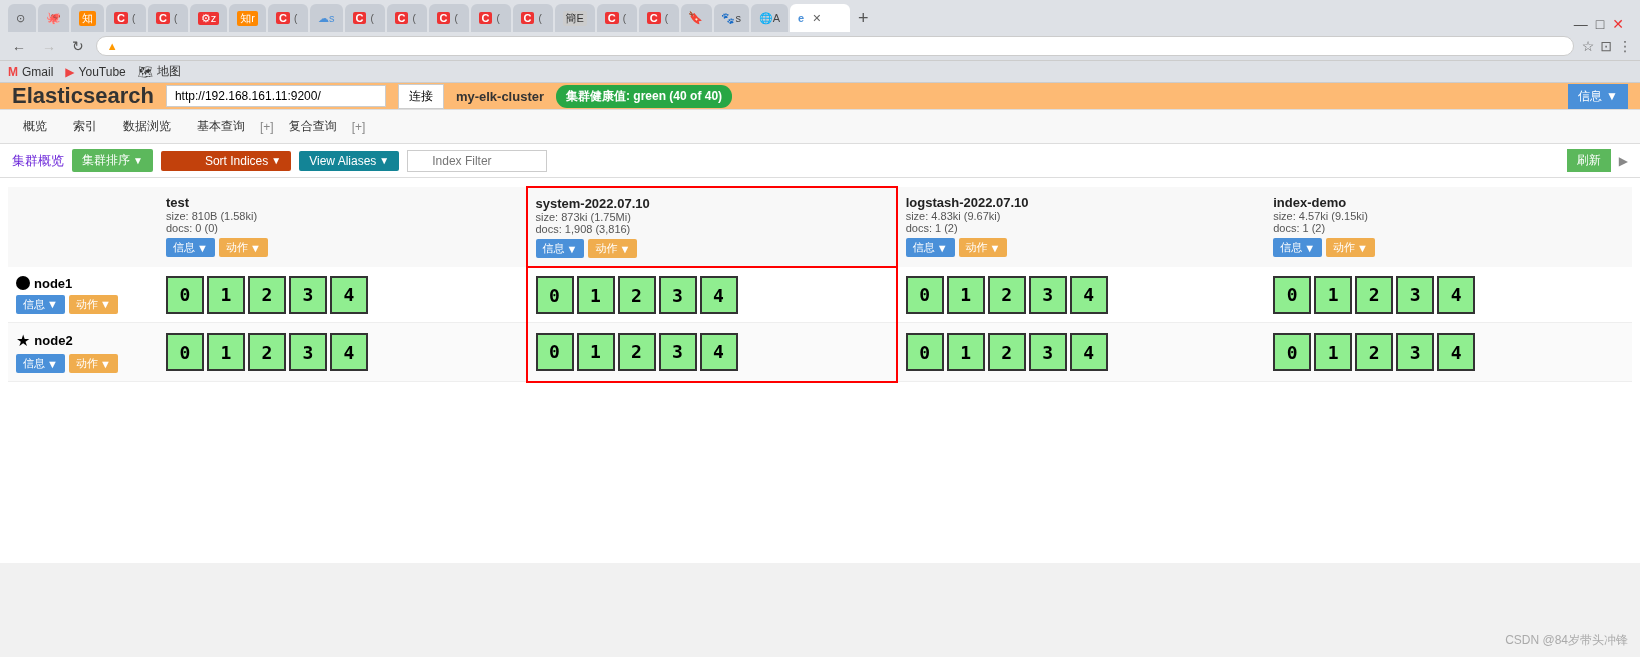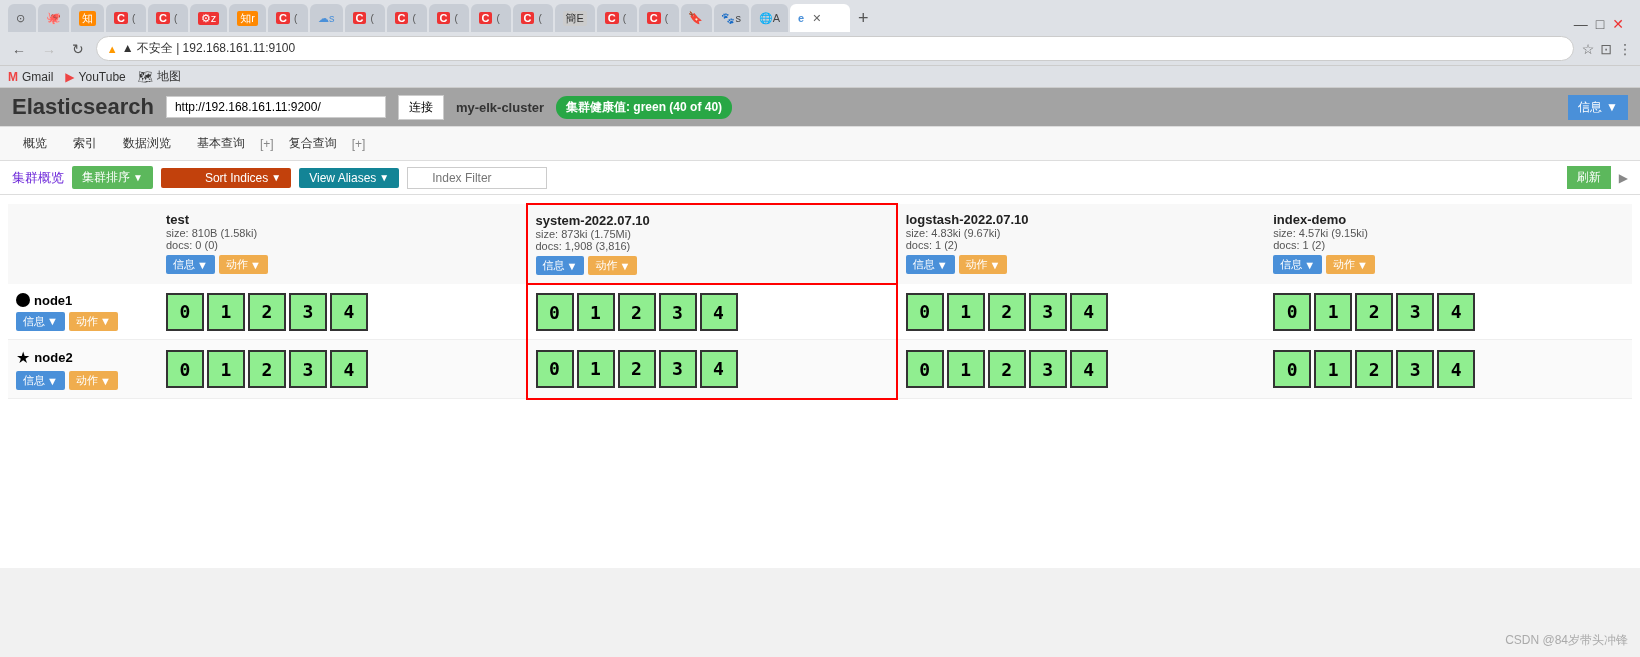--- a/index.html
+++ b/index.html
@@ -23,21 +23,21 @@
     .address-lock { color: #f90; font-size: 11px; }
     .address-icons { display: flex; gap: 6px; align-items: center; }
     .addr-icon { font-size: 14px; color: #666; cursor: pointer; }
 
     .bookmarks-bar { display: flex; align-items: center; padding: 2px 8px; gap: 12px; background: #dee1e6; border-top: 1px solid #ccc; font-size: 12px; }
     .bookmark-item { display: flex; align-items: center; gap: 4px; cursor: pointer; color: #333; }
 
     
     .app-container { background: white; min-height: 480px; }
 
-    .app-header { display: flex; align-items: center; padding: 6px 12px; gap: 12px; border-bottom: 1px solid #ddd; background: #a3a3a3; }
+    .app-header { display: flex; align-items: center; padding: 0 12px; gap: 12px; border-bottom: 1px solid #ddd; background: #fdba74; }
     .app-title { font-size: 22px; font-weight: bold; color: #333; }
     .url-input { border: 1px solid #ccc; padding: 3px 8px; font-size: 12px; width: 220px; }
     .connect-btn { background: white; border: 1px solid #ccc; padding: 3px 10px; font-size: 12px; cursor: pointer; }
     .cluster-name { font-size: 13px; font-weight: bold; color: #333; }
     .health-badge { background: #28a745; color: white; padding: 3px 10px; font-size: 12px; font-weight: bold; border-radius: 11px; }
     .info-btn { margin-left: auto; background: #4a90d9; color: white; border: none; padding: 4px 10px; font-size: 12px; cursor: pointer; display: flex; align-items: center; gap: 4px; }
 
     .nav-tabs { display: flex; align-items: center; padding: 4px 12px; gap: 4px; border-bottom: 1px solid #ddd; background: #f8f8f8; }
     .nav-tab { padding: 3px 10px; font-size: 12px; cursor: pointer; color: #333; border: 1px solid transparent; }
     .nav-bracket { color: #888; font-size: 12px; }
@@ -171,21 +171,20 @@
       <span style="cursor:pointer;font-size:14px;color:#e33;">✕</span>
     </div>
   </div>
 
   <div class="address-bar-row">
     <button class="nav-btn">←</button>
     <button class="nav-btn" disabled="">→</button>
     <button class="nav-btn">↻</button>
     <div class="address-bar">
       <span class="address-lock">▲</span>
-      <span class="address-text">▲ 不安全 | 192.168.161.11:9100</span>
     </div>
     <div class="address-icons">
       <span class="addr-icon">☆</span>
       <span class="addr-icon">⊡</span>
       <span class="addr-icon">⋮</span>
     </div>
   </div>
 
   <div class="bookmarks-bar">
     <div class="bookmark-item">

